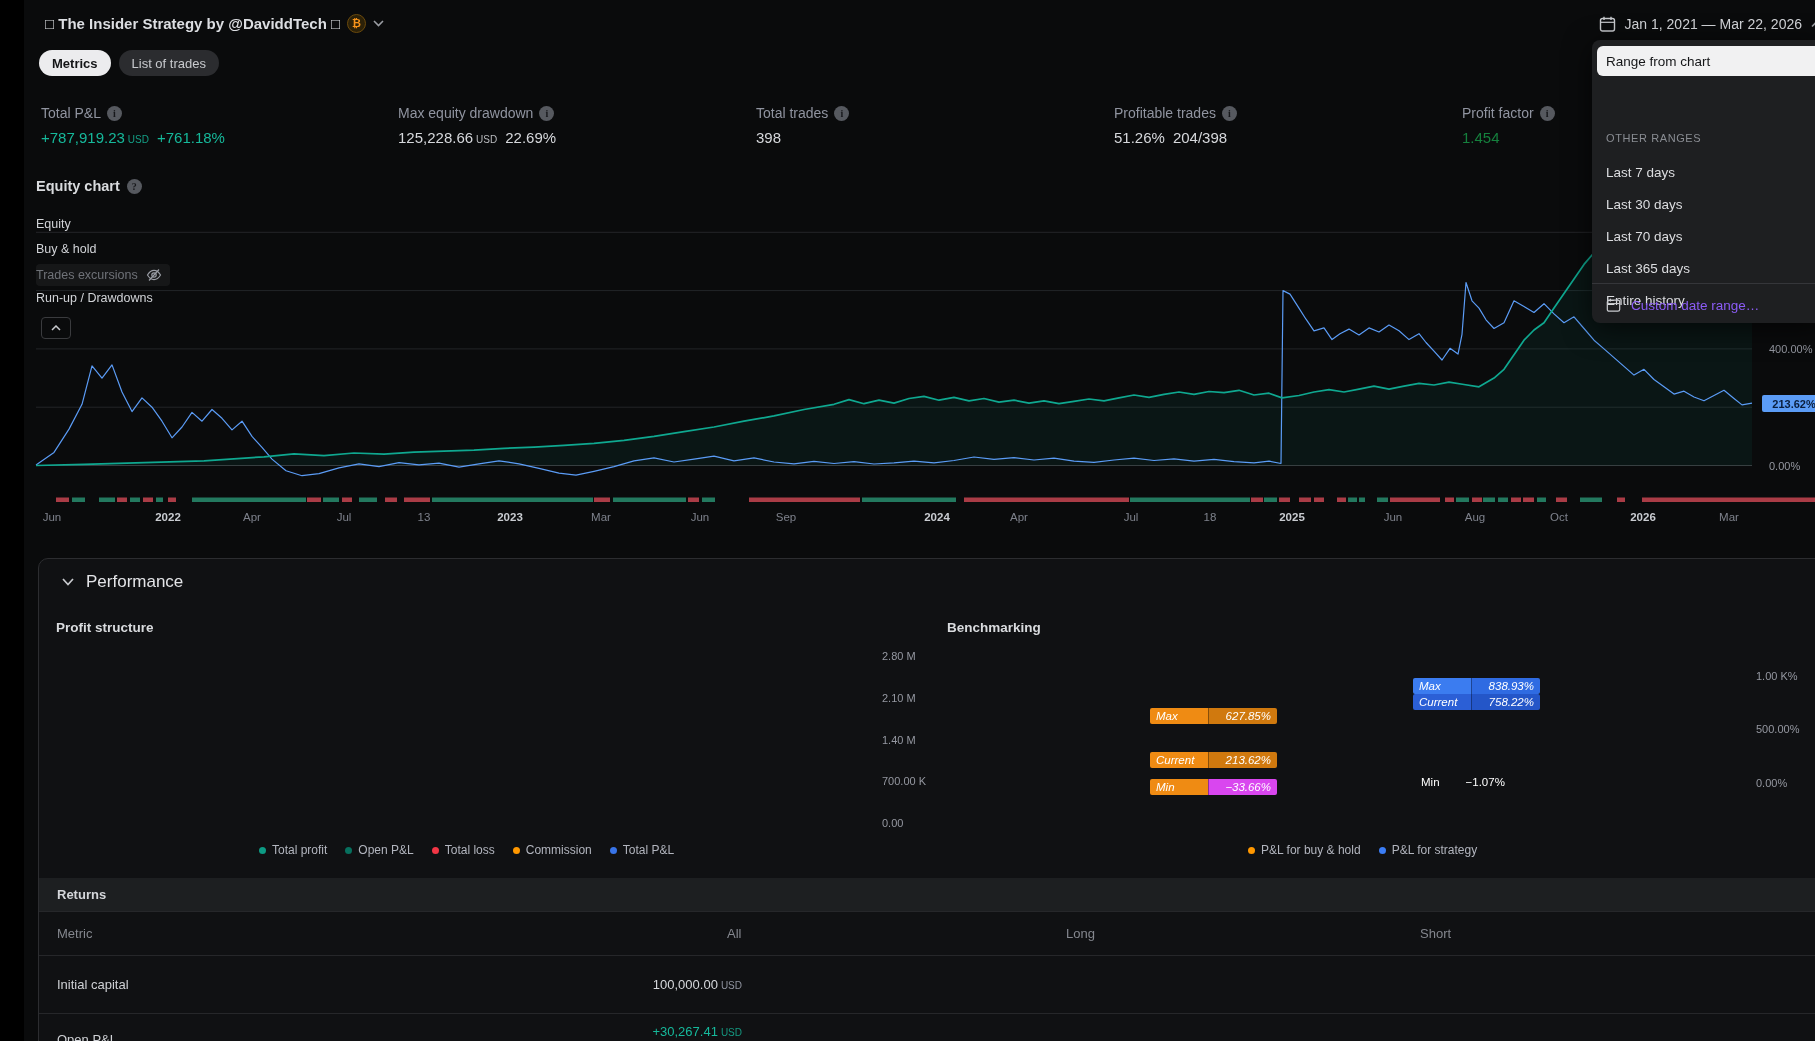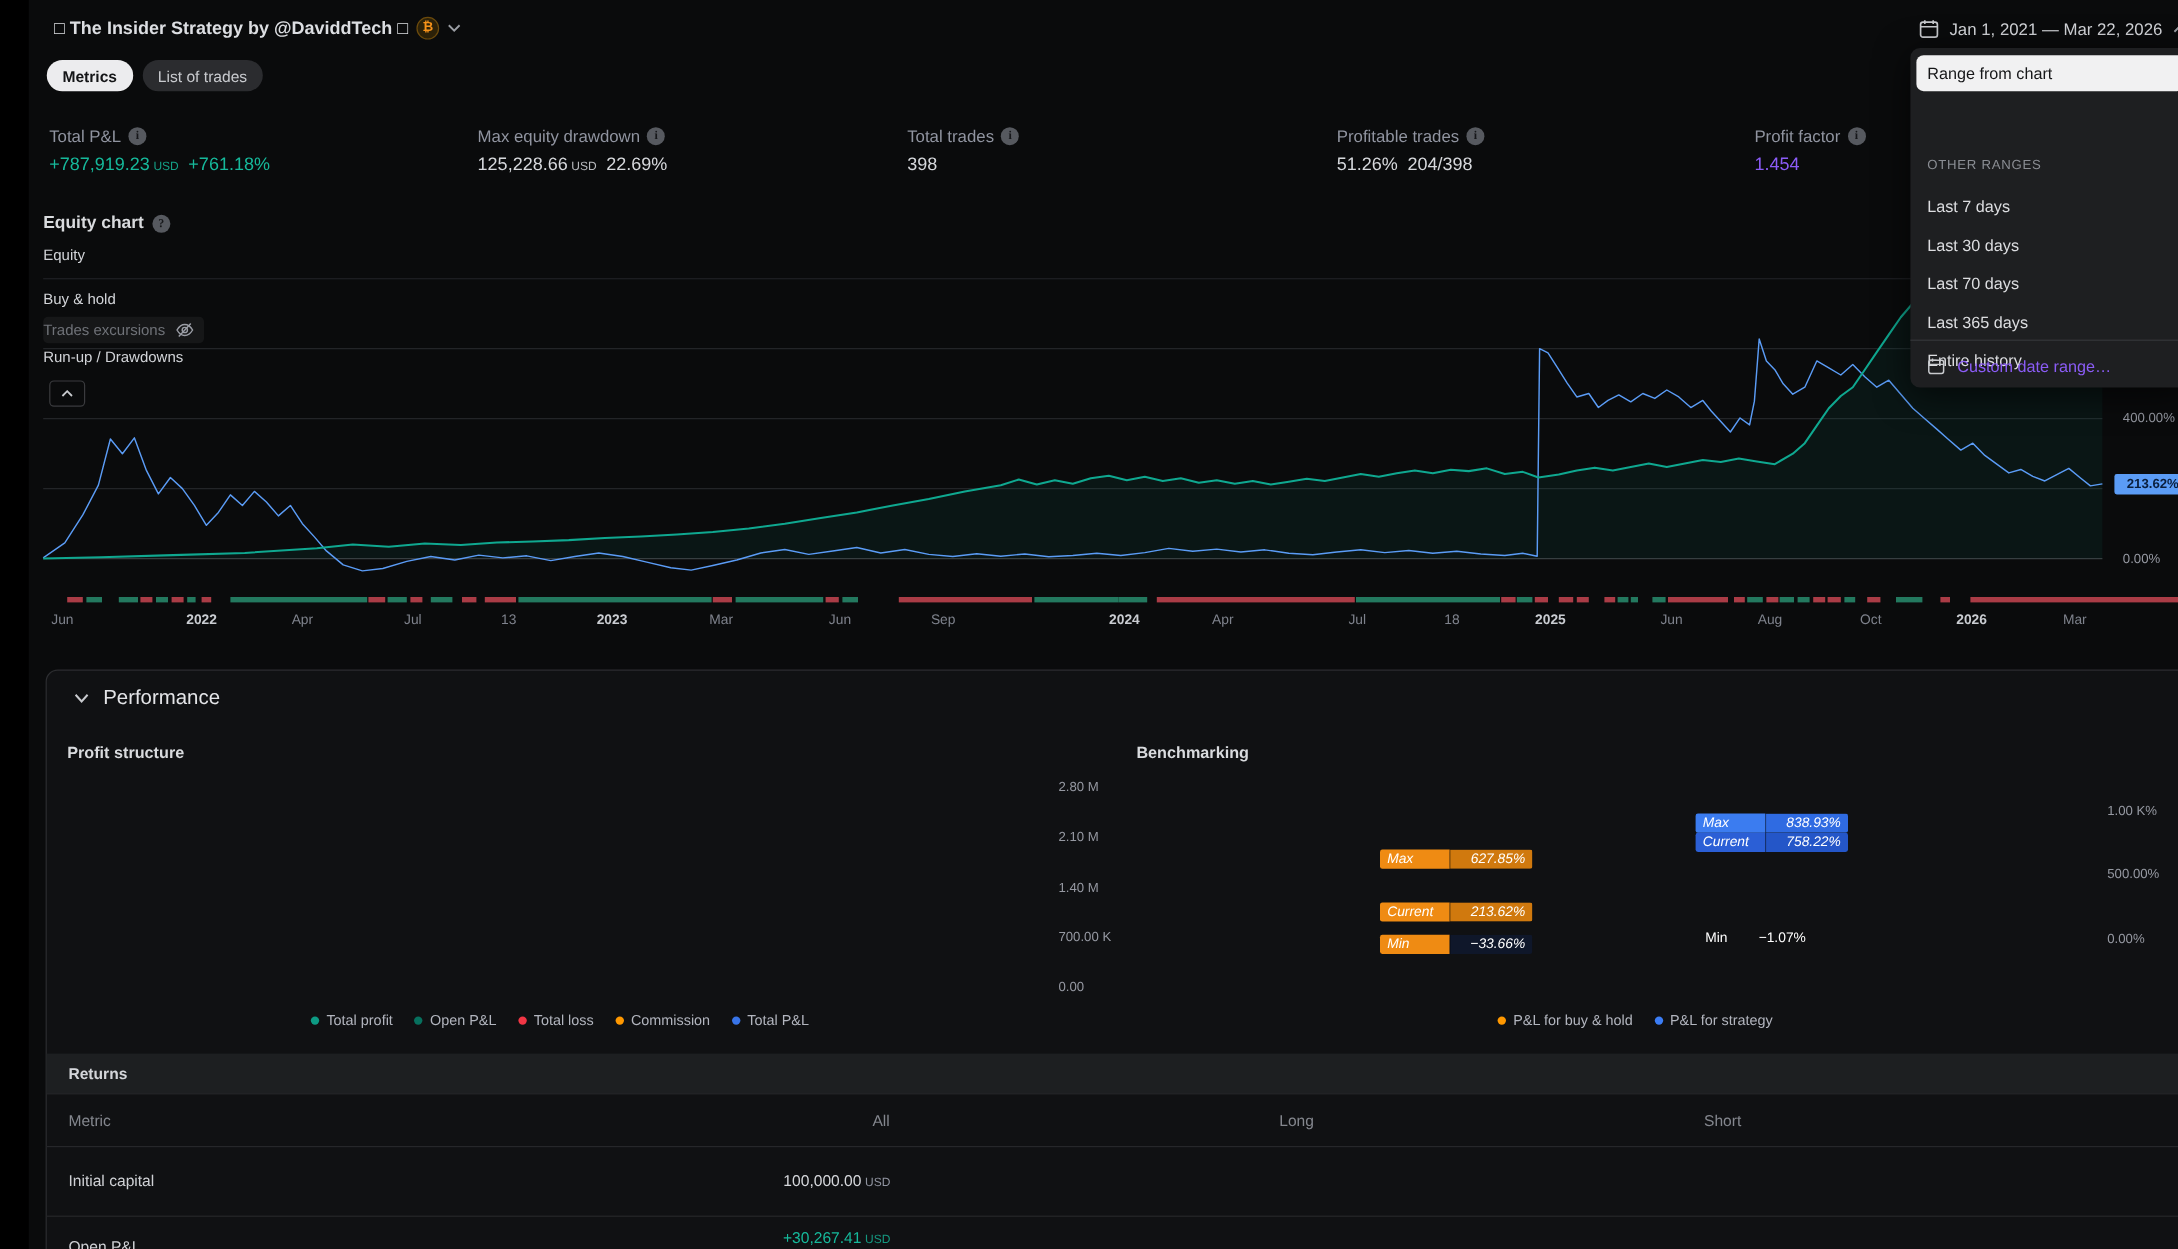--- a/index.html
+++ b/index.html
@@ -144,21 +144,21 @@
         <div class="val" style="color: rgb(214, 216, 220);">
           <div>51.26%</div>
           <div>204/398</div>
         </div>
       </div>
       <div class="metric" style="left: 1438px;">
         <div class="lbl">
           <div>Profit factor</div>
           <div class="icircle">i</div>
         </div>
-        <div class="val" style="color: #8b5cf6;">
+        <div class="val" style="color: #15803d;">
           <div>1.454</div>
         </div>
       </div>
     </div>
 
   <div class="abs" id="eq-title">
     <span>Equity chart</span>
     <span class="icircle">?</span>
   </div>
   <div id="eq-legend"></div>
@@ -309,21 +309,21 @@
       <div class="bbadge" style="top: 715.618px; right: 562px;">
         <div class="c1" style="background: rgb(239, 139, 19); width: 46px;">Max</div>
         <div class="c2" style="background: rgb(208, 121, 14); width: 56px; border-left: 1px solid rgba(0, 0, 0, 0.35);">627.85%</div>
       </div>
       <div class="bbadge" style="top: 760.272px; right: 562px;">
         <div class="c1" style="background: rgb(239, 139, 19); width: 46px;">Current</div>
         <div class="c2" style="background: rgb(208, 121, 14); width: 56px; border-left: 1px solid rgba(0, 0, 0, 0.35);">213.62%</div>
       </div>
       <div class="bbadge" style="top: 786.929px; right: 562px;">
         <div class="c1" style="background: rgb(239, 139, 19); width: 46px;">Min</div>
-        <div class="c2" style="background: #0f172a; width: 56px; border-left: 1px solid rgba(0, 0, 0, 0.35);">−33.66%</div>
+        <div class="c2" style="background: #d946ef; width: 56px; border-left: 1px solid rgba(0, 0, 0, 0.35);">−33.66%</div>
       </div>
       <div class="bbadge" style="top: 685.5px; left: 1389px;">
         <div class="c1" style="background: rgb(59, 124, 240); width: 46px;">Max</div>
         <div class="c2" style="background: rgb(47, 107, 226); width: 56px; border-left: 1px solid rgba(0, 0, 0, 0.35);">838.93%</div>
       </div>
       <div class="bbadge" style="top: 701.5px; left: 1389px;">
         <div class="c1" style="background: rgb(43, 95, 214); width: 46px;">Current</div>
         <div class="c2" style="background: rgb(36, 86, 200); width: 56px; border-left: 1px solid rgba(0, 0, 0, 0.35);">758.22%</div>
       </div>
       <div style="position: absolute; left: 1397px; top: 776px; font-size: 11.5px; color: rgb(255, 255, 255); display: flex; gap: 26px;">
@@ -399,21 +399,21 @@
             <rect x="1.5" y="2.5" width="14" height="12.5" rx="2" fill="none" stroke="#c8cace" stroke-width="1.4"></rect>
             <line x1="5" y1="0.8" x2="5" y2="4" stroke="#c8cace" stroke-width="1.4"></line>
             <line x1="12" y1="0.8" x2="12" y2="4" stroke="#c8cace" stroke-width="1.4"></line>
             <line x1="1.5" y1="6.3" x2="15.5" y2="6.3" stroke="#c8cace" stroke-width="1.2"></line>
           </svg>
       </span>
       <span>Custom date range…</span>
     </div>
   </div>
 
-<div class="leg-row" style="top: 204px; padding-left: 0px;">
+<div class="leg-row" style="top: 215px; padding-left: 0px;">
       <div>Equity</div>
     </div>
     <div class="leg-row" style="top: 240px; padding-left: 0px;">
       <div>Buy &amp; hold</div>
     </div>
     <div class="leg-row disabled" style="top: 264px; padding-left: 0px;">
       <div>Trades excursions</div>
       <svg width="16" height="14" viewBox="0 0 16 14">
         <path d="M1.5 7 C3.5 3.6 6 2.4 8 2.4 C10 2.4 12.5 3.6 14.5 7 C12.5 10.4 10 11.6 8 11.6 C6 11.6 3.5 10.4 1.5 7 Z" fill="none" stroke="#9a9da5" stroke-width="1.2"></path>
         <circle cx="8" cy="7" r="2.2" fill="none" stroke="#9a9da5" stroke-width="1.2"></circle>

